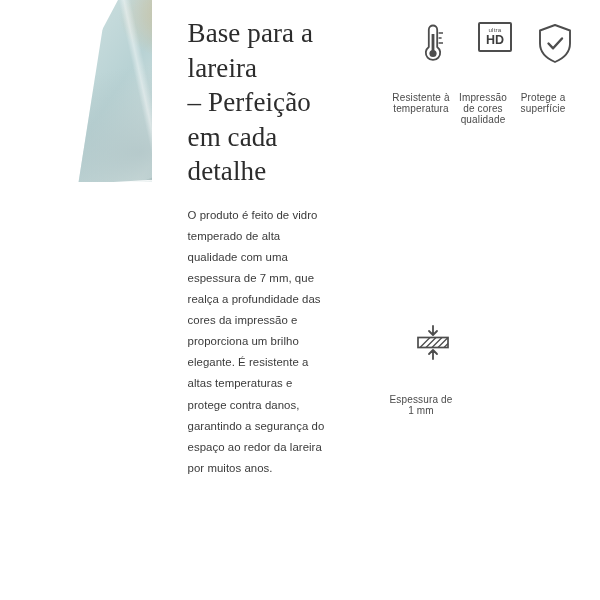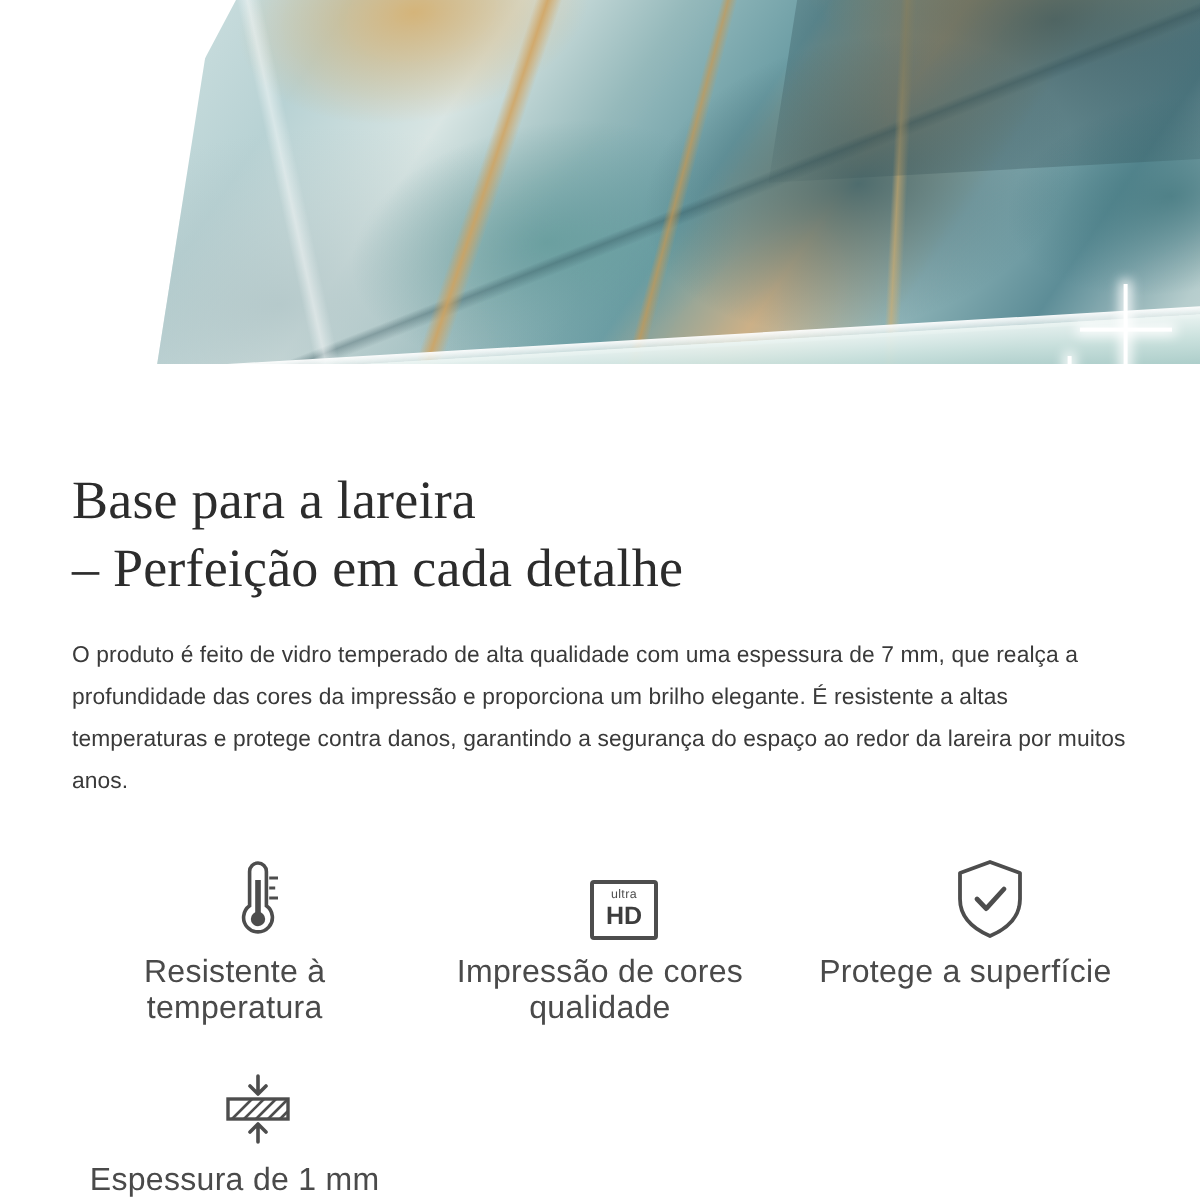--- a/index.html
+++ b/index.html
@@ -7,21 +7,21 @@
     width: 600px; height: 600px;
     background: #ffffff;
     font-family: "Liberation Sans", sans-serif;
     overflow: hidden;
   }
   .page {
     position: relative;
     width: 600px; height: 600px;
     background: #ffffff;
     display: flex;
-    flex-direction: column;
+    flex-direction: row;
   }
 
   
   .hero {
     position: relative;
     width: 600px;
     height: 222px;
     overflow: hidden;
     background: #ffffff;
   }
@@ -145,27 +145,27 @@
   }
   .feature {
     display: flex;
     flex-direction: column;
     align-items: center;
     text-align: center;
   }
   .feature-icon {
     height: 46px;
     display: flex;
-    align-items: flex-end;
+    align-items: flex-start;
     justify-content: center;
     margin-left: 24px;
   }
   .feature-label {
-    margin-top: 8px;
-    font-size: 16px;
+    margin-top: 24px;
+    font-size: 10px;
     color: #4a4a4a;
     letter-spacing: 0.15px;
   }
   svg { display: block; }
   .hd-box {
     width: 34px; height: 30px;
     border: 2px solid #4d4d4d;
     border-radius: 2px;
     display: flex; flex-direction: column;
     align-items: center; justify-content: center;

